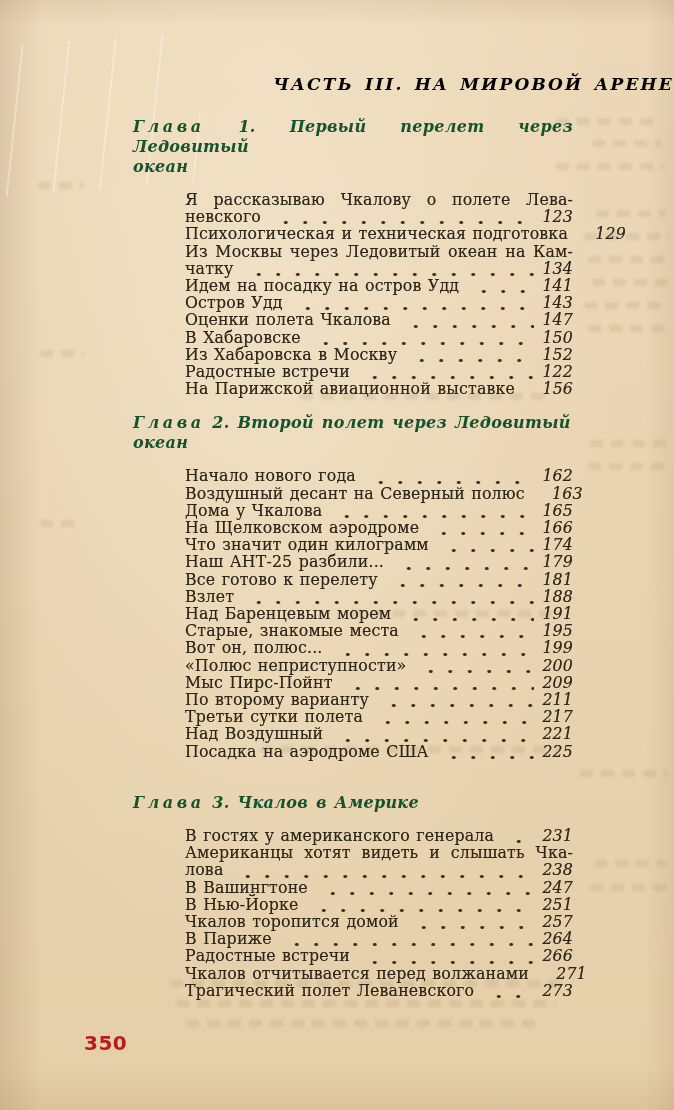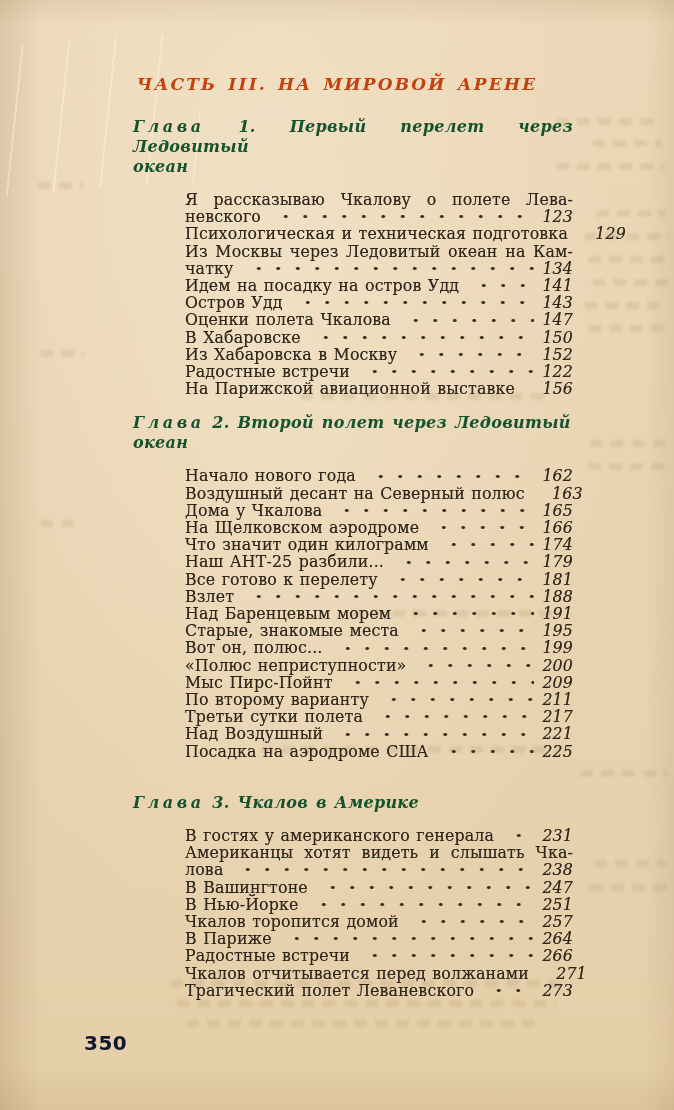--- a/index.html
+++ b/index.html
@@ -26,24 +26,24 @@
   }
   .bleed{position:absolute;inset:0;pointer-events:none;}
   .bleed > div{
     position:absolute;height:7px;border-radius:3px;
     background:repeating-linear-gradient(90deg, rgba(143,113,73,.55) 0 13px, rgba(143,113,73,0) 13px 21px);
     filter:blur(1.6px);opacity:.26;
   }
   .part-title{
     position:relative;
     margin:74px 0 0 0;padding:0;
-    text-align:center;
+    text-align:right;
     font-size:17px;font-weight:bold;font-style:italic;
     letter-spacing:2.2px;word-spacing:3px;
-    color:#c2410c;
+    color:#000000;
   }
   #toc{
     position:relative;
     margin:0 auto;width:440px;margin-left:133px;
   }
   .chapter{margin-top:16px;}
   #toc .chapter:first-child{margin-top:23px;}
   #toc .chapter:last-child{margin-top:33px;}
   .chapter-heading{
     font-style:italic;font-weight:bold;font-size:16px;line-height:20px;
@@ -52,33 +52,33 @@
   .ch-label{letter-spacing:3.5px;}
   .h-line.just, .line.cont{
     text-align:justify;text-align-last:justify;
   }
   .entries{margin:14px 0 0 0;padding:0 0 0 52px;list-style:none;}
   .entry{margin:0;padding:0;}
   .line{
     font-size:15.8px;line-height:17.2px;letter-spacing:.15px;word-spacing:1.2px;
     text-shadow:0 0 .4px rgba(46,38,27,.55);
   }
-  .line.last{display:flex;align-items:center;}
+  .line.last{display:flex;align-items:flex-end;}
   .line .t{white-space:nowrap;}
   .leader{
     flex:1;min-width:8px;height:5px;margin:0 5px 0 11px;
     background-image:radial-gradient(circle, rgba(48,38,24,.95) 1.45px, rgba(48,38,24,0) 2.0px);
     background-size:19.5px 5px;background-repeat:repeat-x;
     background-position:4px bottom;
   }
   .pg{min-width:34px;text-align:right;white-space:nowrap;font-style:italic;}
   .folio{
     position:absolute;left:84px;top:1031px;
     font-family:"DejaVu Sans", sans-serif;font-weight:bold;font-size:20px;
-    color:#0f172a;letter-spacing:.5px;
+    color:#b91c1c;letter-spacing:.5px;
   }
 </style>
 </head>
 <body>
 
 <div class="paper"></div>
 
 <div class="bleed">
   <div style="left:556px;top:118px;width:104px;"></div>
   <div style="left:592px;top:140px;width:70px;"></div>

